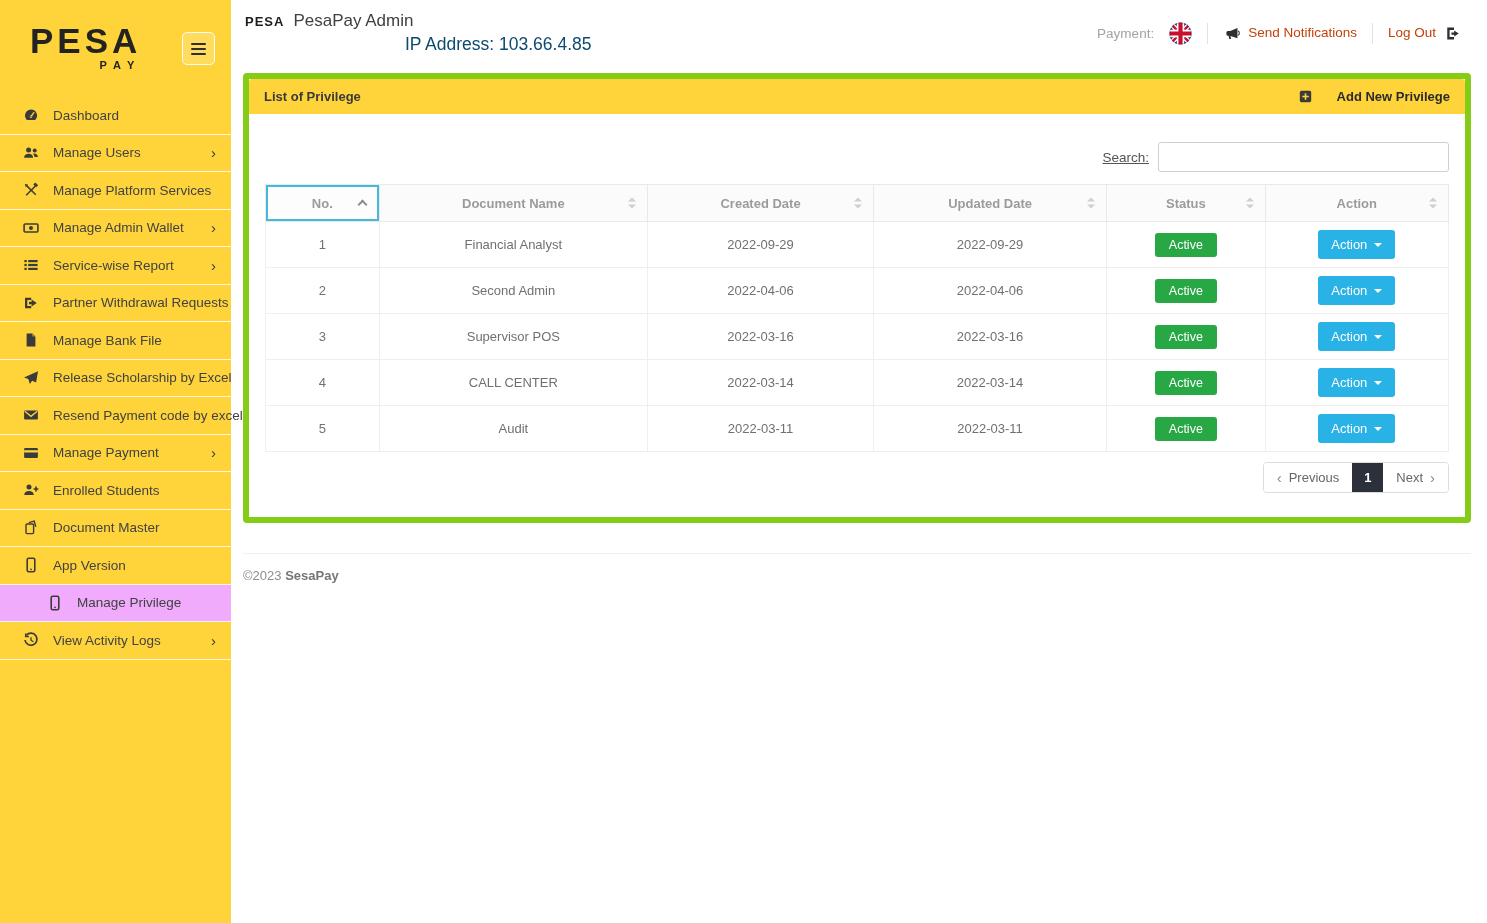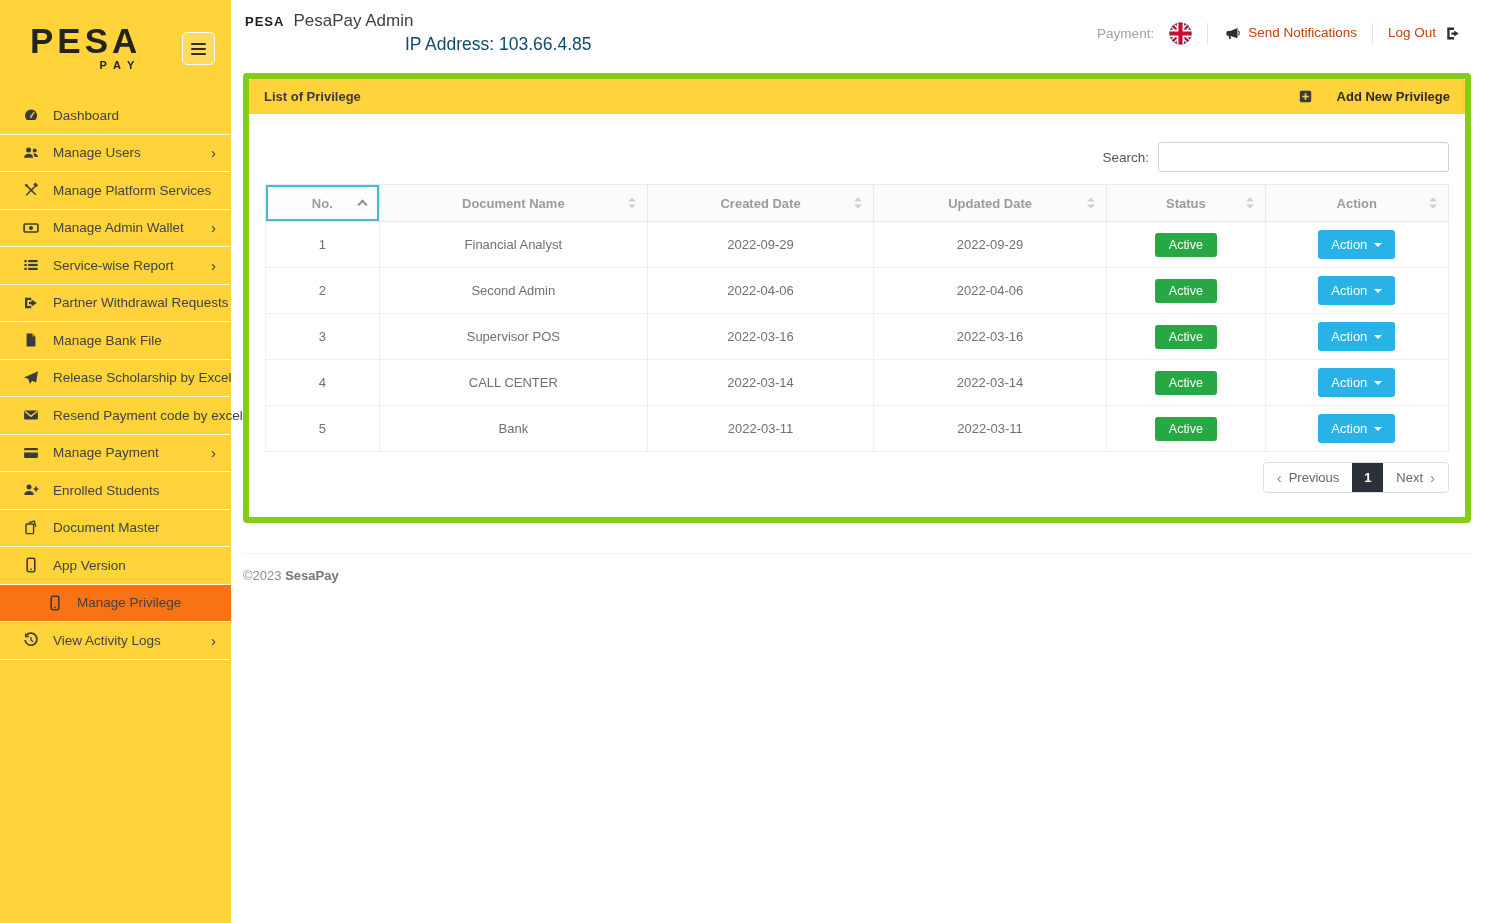--- a/index.html
+++ b/index.html
@@ -12,21 +12,21 @@
   .sidebar { flex: 0 0 231px; width: 231px; background: var(--yellow, #ffd43b); height: 100%; }
   .logo-row { height: 97px; display: flex; align-items: center; padding: 0 16px 0 30px; }
   .logo-main { font-size: 35px; font-weight: 800; letter-spacing: 4px; color: #232323; line-height: 0.85; }
   .logo-sub { font-size: 11px; font-weight: 700; letter-spacing: 7px; color: #232323; text-align: right; margin-top: 3px; padding-left: 28px; }
   .hamburger { margin-left: auto; width: 33px; height: 33px; border: 1px solid #fafafa; border-radius: 5px;
     background: rgba(255,255,255,0.18); display: flex; flex-direction: column; gap: 3px;
     align-items: center; justify-content: center; cursor: pointer; }
   .hamburger i { display:block; width: 15px; height: 2px; background: #2e2e2e; border-radius: 1px; }
   .nav-item { display: flex; align-items: center; gap: 13px; height: 37.5px; padding: 0 15px 0 22px;
     border-bottom: 1px solid rgba(255,255,255,0.8); color: #424242; font-size: 13.5px; cursor: pointer; }
-  .nav-item.active { background: #f97316; padding-left: 46px; }
+  .nav-item.active { background: #f0abfc; padding-left: 46px; }
   .nav-icon { width: 18px; height: 17px; display: inline-flex; align-items: center; justify-content: center; color: #3b3b3b; flex: 0 0 18px; }
   .nav-icon svg { width: 16px; height: 16px; }
   .nav-label { white-space: nowrap; }
   .nav-chevron { margin-left: auto; font-size: 15px; color: #3b3b3b; line-height: 1; }
 
   
   .main { flex: 1; display: flex; flex-direction: column; min-width: 0; }
   .topbar { height: 66px; background: #fff; display: flex; align-items: center; padding: 0 26px 0 14px; }
   .brand-line { display: flex; align-items: center; gap: 9px; }
   .brand-small { font-size: 13px; font-weight: 800; letter-spacing: 1px; color: #1d1d1d; }
@@ -43,21 +43,21 @@
   
   .panel { margin: 7px 16px 0 12px; border: 6px solid #84cc16; border-radius: 4px; background: #fff; }
   .panel-head { height: 35px; background: var(--yellow, #ffd43b); border-radius: 3px 3px 0 0;
     display: flex; align-items: center; padding: 0 15px; }
   .panel-title { font-size: 13px; font-weight: 700; color: #3a3a3a; }
   .add-btn { margin-left: auto; display: flex; align-items: center; gap: 22px; font-size: 13px; font-weight: 700;
     color: #2b2b2b; background: none; border: none; cursor: pointer; font-family: inherit; }
   .add-btn svg { width: 13px; height: 13px; }
   .panel-body { padding: 28px 16px 24px; }
   .search-row { display: flex; justify-content: flex-end; align-items: center; gap: 9px; margin-bottom: 12px; }
-  .search-row label { font-size: 13.5px; color: #545454; }
+  .search-row label { font-size: 13.5px; color: #545454; text-decoration: underline; }
   .search-input { width: 291px; height: 30px; border: 1px solid #cfcfcf; border-radius: 3px; padding: 0 8px;
     font-family: inherit; font-size: 13px; }
 
   
   table { width: 100%; border-collapse: collapse; }
   thead th { height: 37px; background: #fbfbfb; border: 1px solid #e9e9e9; color: #9b9b9b;
     font-size: 13px; font-weight: 700; text-align: center; position: relative; cursor: pointer; }
   thead th.sorted { box-shadow: inset 0 0 0 2px var(--sort_highlight, #45b8dc); background: #fdfdfd; }
   .caret-up { position: absolute; right: 13px; top: 16px; width: 7px; height: 7px;
     border-left: 2px solid #8d8d8d; border-top: 2px solid #8d8d8d; transform: rotate(45deg); }
@@ -482,21 +482,21 @@
                 <td>
                   <button class="action-btn">
                     <span>Action</span>
                     <i class="caret-down"></i>
                   </button>
                 </td>
               </tr>
 
               <tr>
                 <td>5</td>
-                <td>Bank</td>
+                <td>Audit</td>
                 <td>2022-03-11</td>
                 <td>2022-03-11</td>
                 <td>
                   <span class="badge">Active</span>
                 </td>
                 <td>
                   <button class="action-btn">
                     <span>Action</span>
                     <i class="caret-down"></i>
                   </button>

